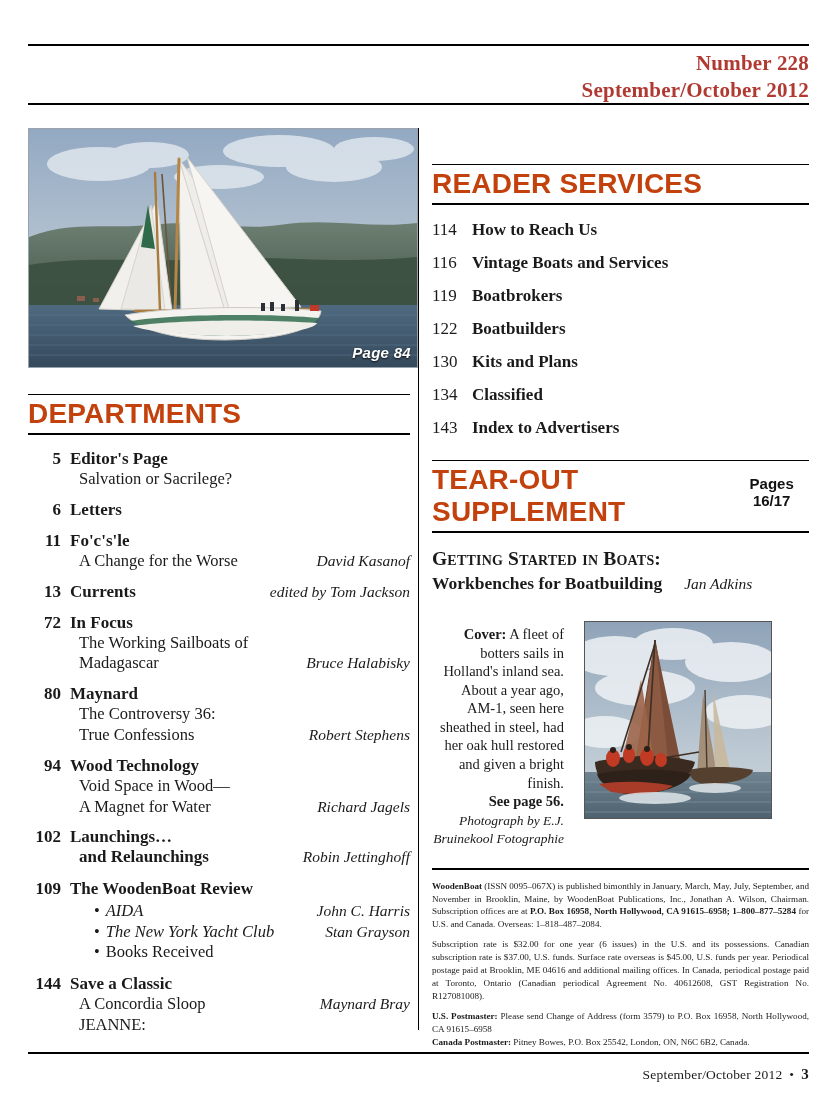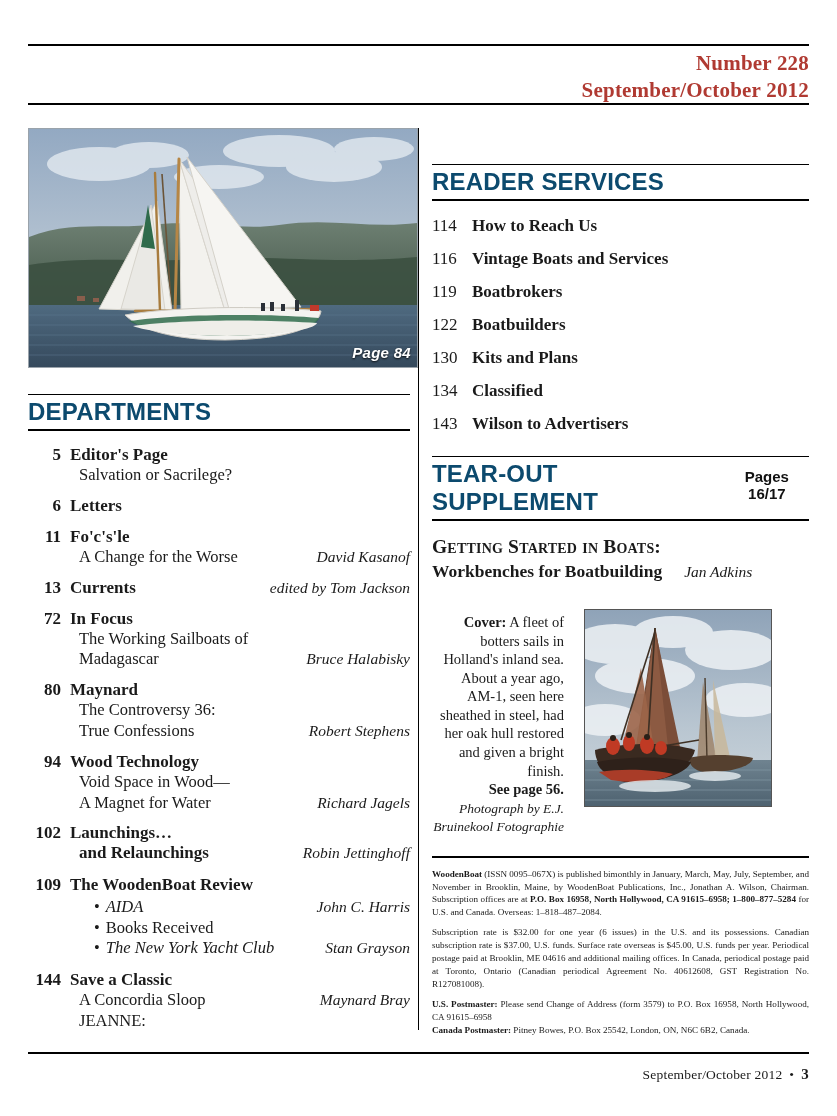--- a/index.html
+++ b/index.html
@@ -39,21 +39,21 @@
     font-weight: bold; font-style: italic; font-size: 15px;
     text-shadow: 0 1px 2px rgba(0,0,0,.85);
     letter-spacing: .3px;
   }
 
   .sec-head-wrap { margin-top: 26px; }
   .sec-rule-thin { height: 1px; background: #000; }
   .sec-rule-thick{ height: 2px; background: #000; }
   .sec-head {
     font-family: "Liberation Sans", sans-serif;
-    font-weight: bold; font-size: 24px; color: #0c4a6e;
+    font-weight: bold; font-size: 28px; color: #c2410c;
     letter-spacing: .2px; padding: 3px 0 3px 0;
   }
   .sec-head-row { display: flex; align-items: baseline; justify-content: space-between; }
   .sec-head-sub {
     font-family: "Liberation Sans", sans-serif;
     font-weight: bold; font-size: 15px; color: #111;
     letter-spacing: 0;
     text-align: center;
   }
 
@@ -322,26 +322,26 @@
         <div class="entry-main">
           <span class="pg">109</span>
           <span class="ttl">The WoodenBoat Review</span>
         </div>
         <div class="bullets">
           <div class="bullet-row">
             <span><span class="bullet-dot">•</span><span class="bullet-text-it">AIDA</span></span>
             <span class="byline">John C. Harris</span>
           </div>
           <div class="bullet-row">
+            <span><span class="bullet-dot">•</span><span class="bullet-text-it">The New York Yacht Club</span></span>
+            <span class="byline">Stan Grayson</span>
+          </div>
+          <div class="bullet-row">
             <span><span class="bullet-dot">•</span><span>Books Received</span></span>
             <span class="byline"></span>
-          </div>
-          <div class="bullet-row">
-            <span><span class="bullet-dot">•</span><span class="bullet-text-it">The New York Yacht Club</span></span>
-            <span class="byline">Stan Grayson</span>
           </div>
         </div>
       </div>
 
       <div class="entry">
         <div class="entry-main">
           <span class="pg">144</span>
           <span class="ttl">Save a Classic</span>
         </div>
         <div class="sub-row">
@@ -383,21 +383,21 @@
         <div class="rs-item">
           <span class="rs-pg">130</span>
           <span class="rs-ttl">Kits and Plans</span>
         </div>
         <div class="rs-item">
           <span class="rs-pg">134</span>
           <span class="rs-ttl">Classified</span>
         </div>
         <div class="rs-item">
           <span class="rs-pg">143</span>
-          <span class="rs-ttl">Wilson to Advertisers</span>
+          <span class="rs-ttl">Index to Advertisers</span>
         </div>
       </div>
     </div>
 
     <div class="tearout">
       <div class="sec-rule-thin"></div>
       <div class="sec-head-row">
         <span class="sec-head">TEAR-OUT SUPPLEMENT</span>
         <span class="sec-head-sub">Pages 16/17</span>
       </div>

